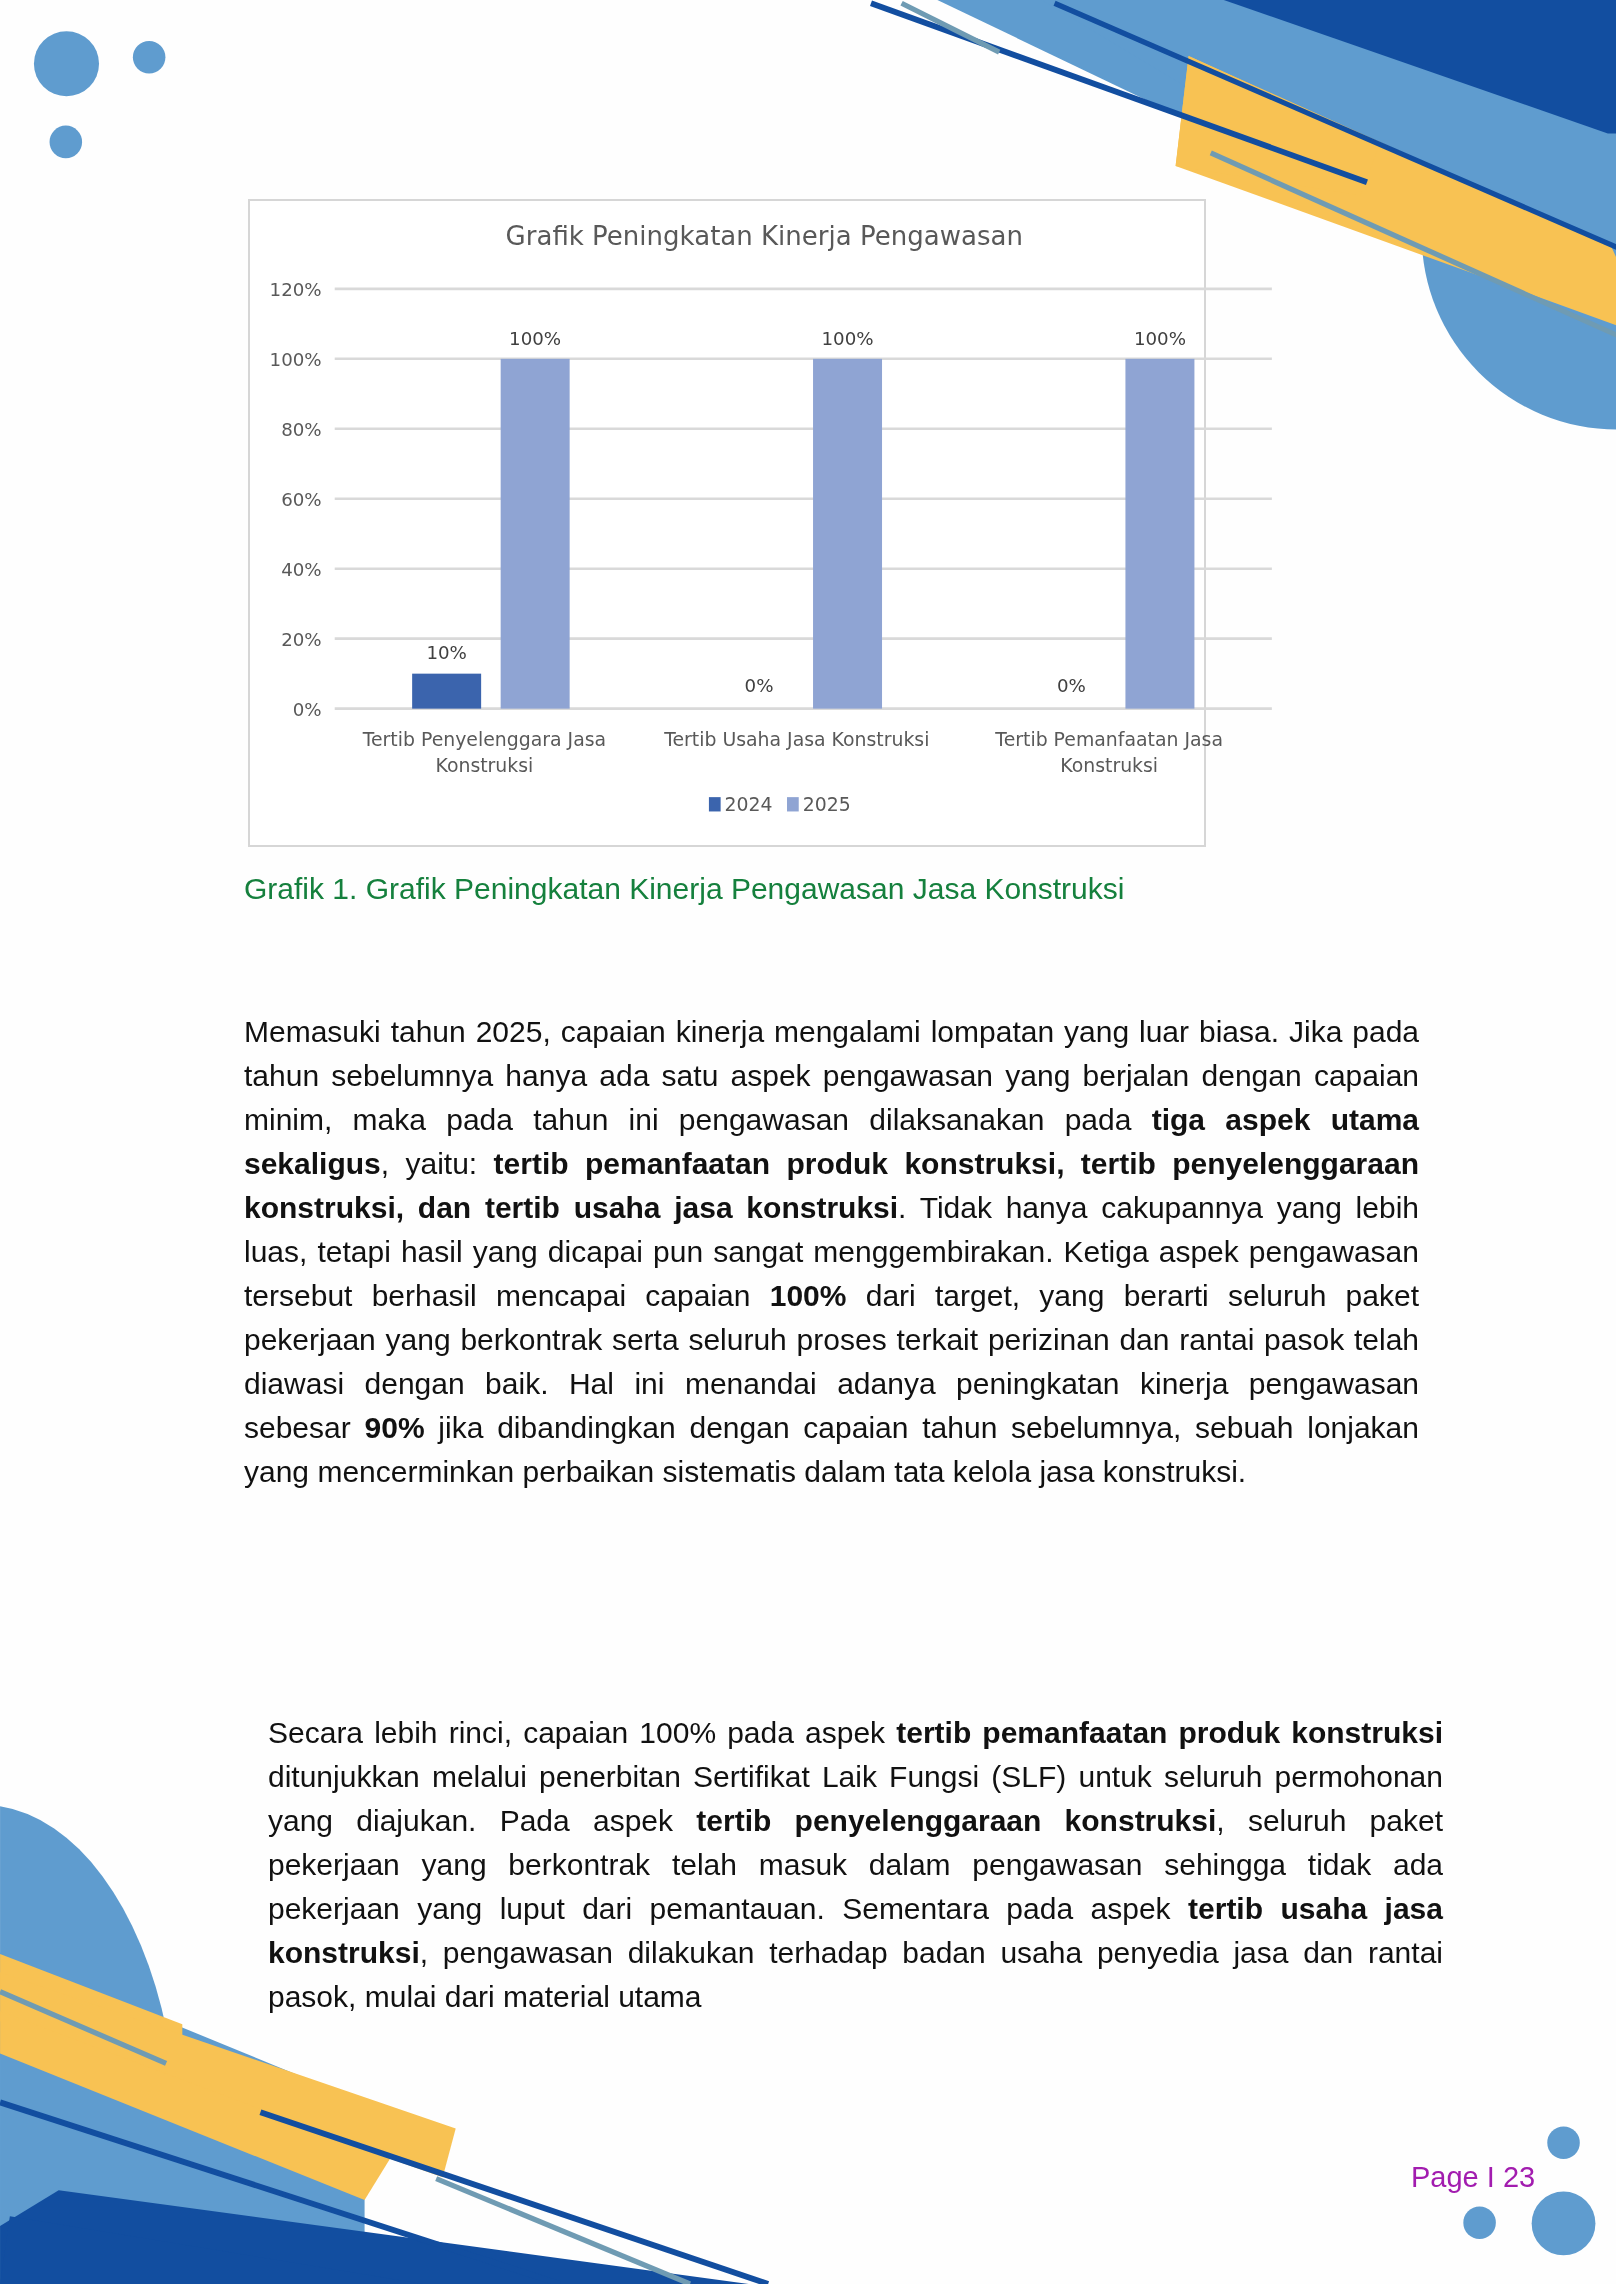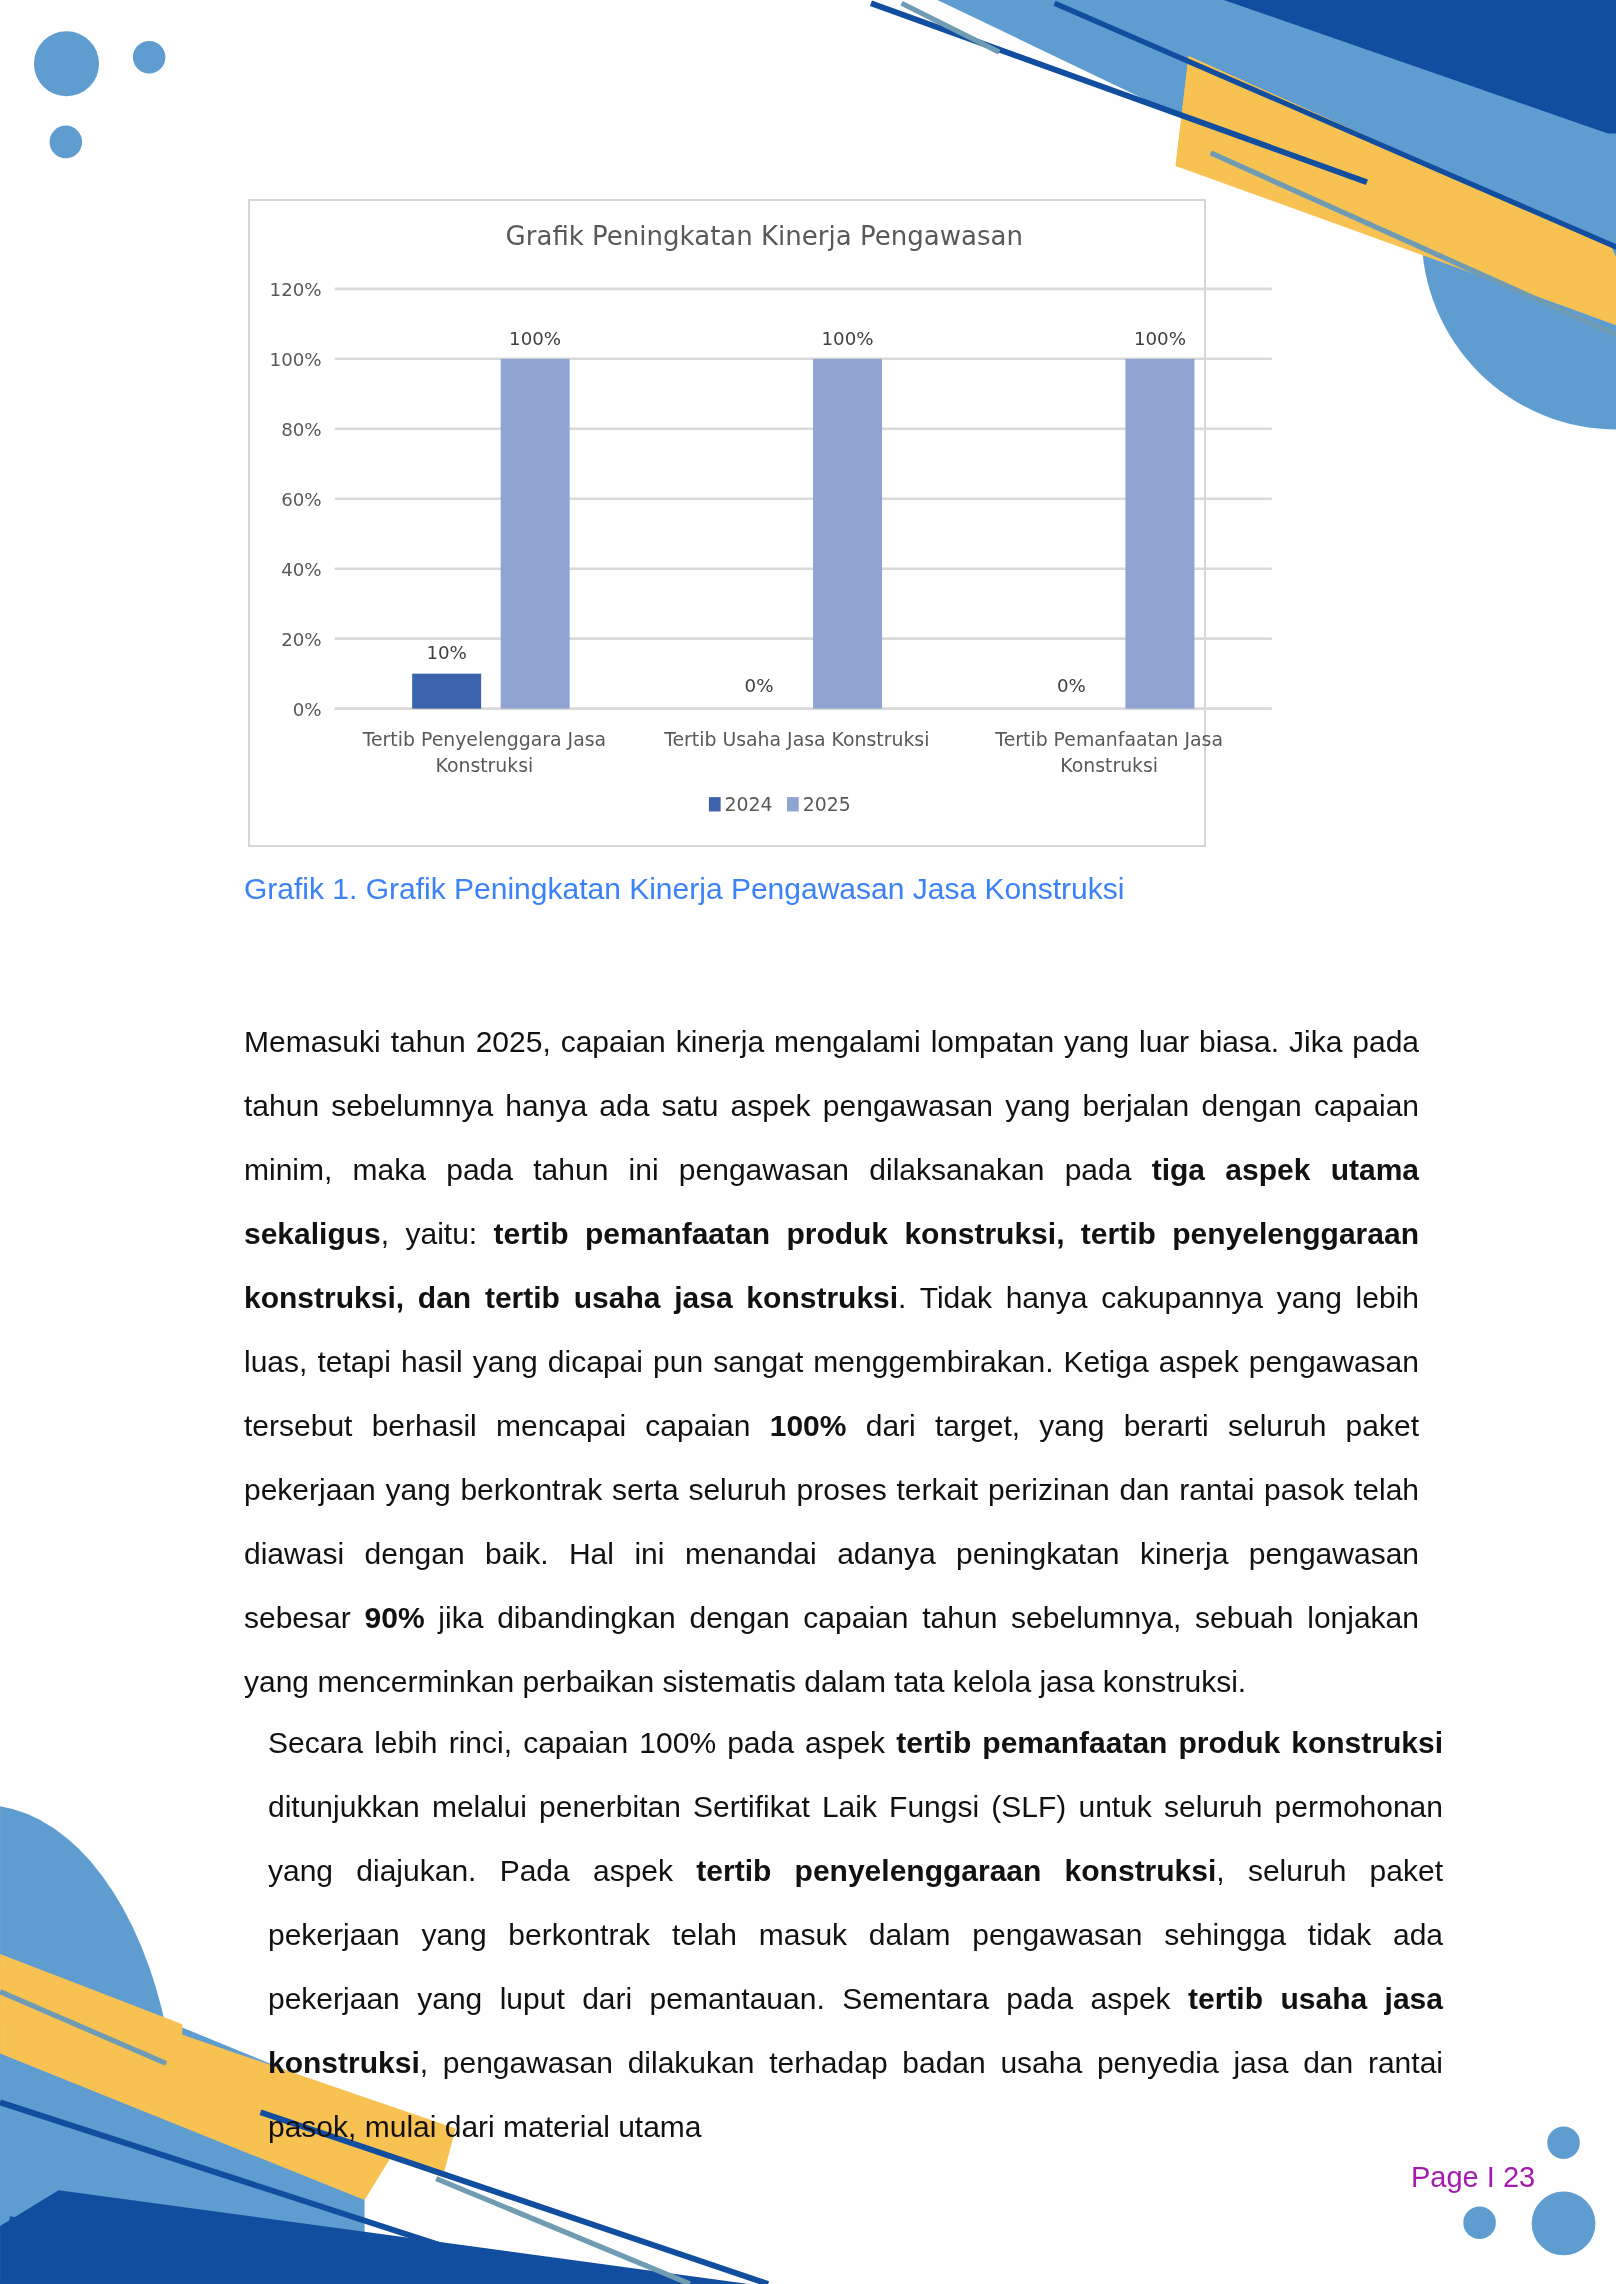--- a/index.html
+++ b/index.html
@@ -1,21 +1,21 @@
 <!DOCTYPE html>
 <html style="font-size:10.4px"><head>
 <meta charset="utf-8">
 <style>
   html, body { margin:0; padding:0; }
   body { width:1617px; height:2284px; position:relative; overflow:hidden; background:#fefefe; font-family:"Liberation Sans", sans-serif; }
   .deco { position:absolute; left:0; top:0; width:1617px; height:2284px; pointer-events:none; }
   .chart-frame { position:absolute; left:248px; top:199px; width:958px; height:648px; background:#fff; border:2.6px solid #d6d6d6; box-sizing:border-box; }
   .chart-svg { position:absolute; left:0; top:0; }
-  .caption { position:absolute; left:244px; top:872px; font-size:30px; color:#3b82f6; white-space:nowrap; }
-  .para { position:absolute; left:244px; width:1175px; font-size:30px; line-height:64px; color:#111; text-align:justify; }
+  .caption { position:absolute; left:244px; top:872px; font-size:30px; color:#15803d; white-space:nowrap; }
+  .para { position:absolute; left:244px; width:1175px; font-size:30px; line-height:44px; color:#111; text-align:justify; }
   .para b { font-weight:bold; }
   #p1 { top:980px; }
   #p2 { top:1681px;margin-left:24px; }
   .page-num { position:absolute; left:1411px; top:2161px; font-size:29px; color:#a21caf; font-family:Liberation Sans, sans-serif; white-space:nowrap; }
 </style>
 </head>
 <body>
 
 <svg class="deco" viewBox="0 0 2484 3509" xmlns="http://www.w3.org/2000/svg">
 

